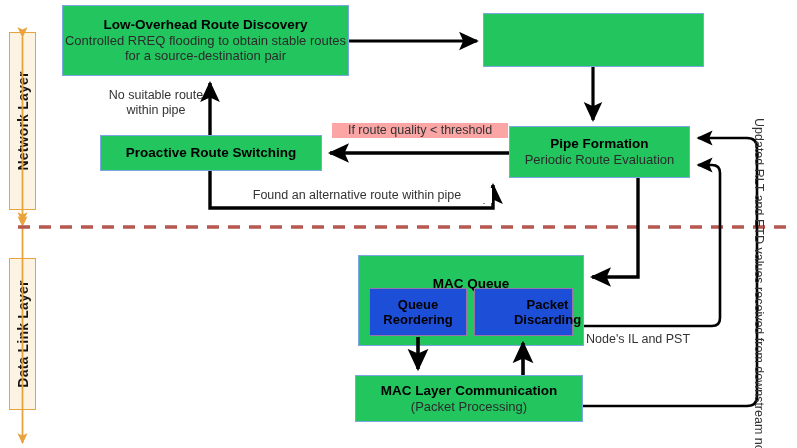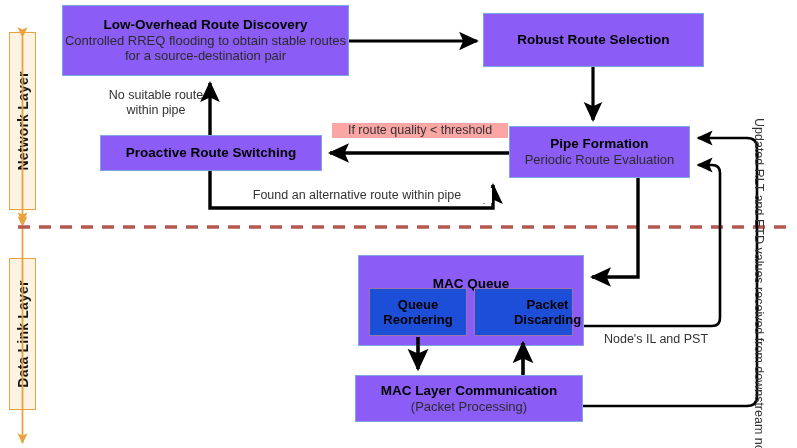--- a/index.html
+++ b/index.html
@@ -27,21 +27,21 @@
     pointer-events: none;
   }
   .node {
     position: absolute;
     box-sizing: border-box;
     display: flex;
     flex-direction: column;
     align-items: center;
     justify-content: center;
     text-align: center;
-    background: #8b5cf6;
+    background: #22c55e;
     border: 1.3px solid #7ea6e0;
     color: #1a1a1a;
     line-height: 1.18;
   }
   .node .title {
     font-weight: bold;
     font-size: 13.5px;
     color: #000000;
   }
   .node .sub {
@@ -112,21 +112,20 @@
     <span>Data Link Layer</span>
   </div>
 
   <div class="node" style="left:62px; top:5px; width:287px; height:71px;">
     <div class="title">Low-Overhead Route Discovery</div>
     <div class="sub">Controlled RREQ flooding to obtain stable
 routes for a source-destination pair</div>
   </div>
 
   <div class="node" style="left:483px; top:13px; width:221px; height:54px;">
-    <div class="title">Robust Route Selection</div>
   </div>
 
   <div class="node" style="left:100px; top:135px; width:222px; height:36px;">
     <div class="title">Proactive Route Switching</div>
   </div>
 
   <div class="node" style="left:509px; top:126px; width:181px; height:52px;">
     <div class="title">Pipe Formation</div>
     <div class="sub">Periodic Route Evaluation</div>
   </div>
@@ -190,18 +189,18 @@
     <path d="M523,375 L523,343" fill="none" stroke="#000000" stroke-width="3.6" marker-end="url(#ah)"></path>
   </svg>
 
   <div class="edge-label" style="left:86px; top:88px; width:140px;">No suitable route
 within pipe</div>
 
   <div class="edge-label" style="left:332px; top:123px; width:176px; background:#fca5a5;">If route quality &lt; threshold</div>
 
   <div class="edge-label" style="left:222px; top:188px; width:270px; background:#ffffff;">Found an alternative route within pipe</div>
 
-  <div class="edge-label" style="left:586px; top:332px; width:140px; text-align:center; background:#ffffff;">Node's IL and PST</div>
+  <div class="edge-label" style="left:586px; top:332px; width:140px; text-align:left; background:#ffffff;">Node's IL and PST</div>
 
   <div class="vert-note" style="left:766px; top:118px;">Updated RLT and ETD values received
 from downstream node via ACK packets</div>
 
 </div>
 
 </body></html>

